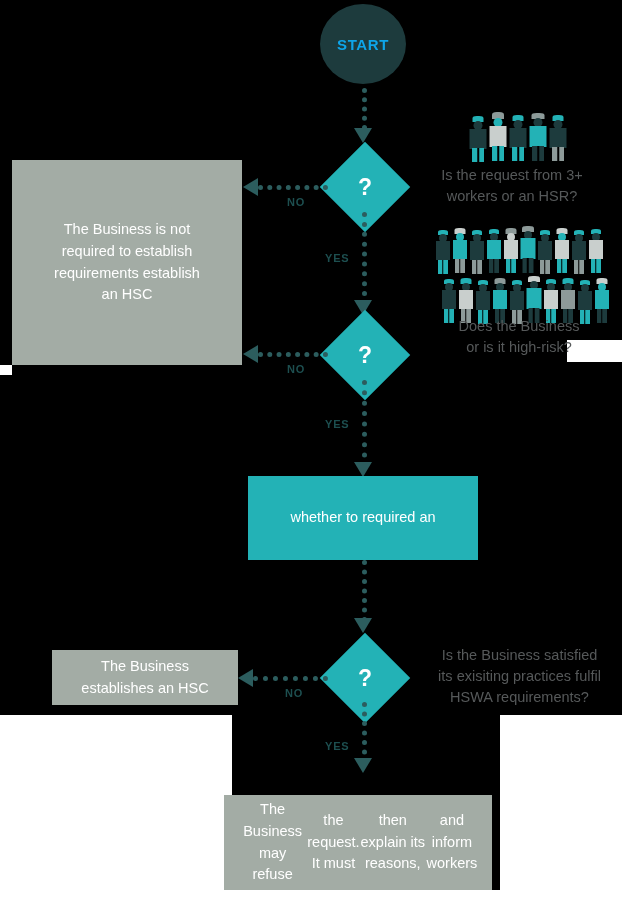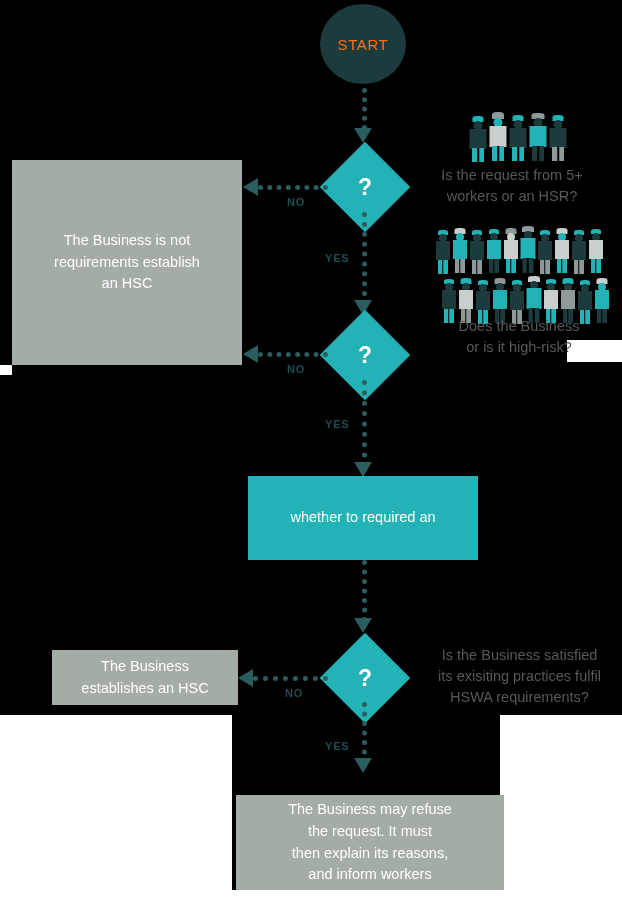--- a/index.html
+++ b/index.html
@@ -20,23 +20,23 @@
   
   .start-node {
     position: absolute;
     left: 320px; top: 4px;
     width: 86px; height: 80px;
     border-radius: 50%;
     background: #1d3b3d;
     display: flex; align-items: center; justify-content: center;
   }
   .start-node .lbl {
-    color: #f97316;
+    color: #0ea5e9;
     font-size: 15px;
-    font-weight: normal;
+    font-weight: bold;
     letter-spacing: 0.6px;
   }
 
   
   .diamond {
     position: absolute;
     width: 64px; height: 64px;
     background: #23b2b6;
     transform: rotate(45deg);
   }
@@ -159,20 +159,21 @@
     <div class="diamond" style="left:13px; top:13px;"></div>
     <div class="qm">?</div>
   </div>
 
   <div class="hline" style="left:258px; top:185px; width:70px;"></div>
   <div class="arrow-left" style="left:243px; top:178px;"></div>
   <div class="edge-label" style="left:287px; top:196px;">NO</div>
 
   <div class="box grey" style="left:12px; top:160px; width:230px; height:205px; flex-direction:column;">
     <span>The Business is not</span>
+    <span>required to establish</span>
     <span>requirements establish</span>
     <span>an HSC</span>
   </div>
 
   <div class="people" style="left:468px; top:112px;">
     <div class="row">
       <div class="person" style="width:18px; height:46px;">
         <div class="hat" style="width:11px; height:6px; background:#23b2b6;"></div>
         <div class="head" style="width:9px; height:9px; top:5px; background:#1d3b3d;"></div>
         <div class="body" style="width:17px; height:20px; top:13px; background:#1d3b3d;"></div>
@@ -199,21 +200,21 @@
       <div class="person" style="width:18px; height:47px;">
         <div class="hat" style="width:11px; height:6px; background:#23b2b6;"></div>
         <div class="head" style="width:9px; height:9px; top:5px; background:#1d3b3d;"></div>
         <div class="body" style="width:17px; height:20px; top:13px; background:#1d3b3d;"></div>
         <div class="legs" style="width:12px; height:14px; top:32px; background:#8d9a99;"></div>
       </div>
     </div>
   </div>
 
   <div class="caption" style="left:412px; top:165px; width:200px;">
-    <div>Is the request from 5+</div>
+    <div>Is the request from 3+</div>
     <div>workers or an HSR?</div>
   </div>
 
   <div class="vline" style="left:362px; top:212px; height:94px;"></div>
   <div class="arrow-down" style="left:354px; top:300px;"></div>
   <div class="edge-label" style="left:325px; top:252px;">YES</div>
 
   <div class="diamond-wrap" style="left:320px; top:310px;">
     <div class="diamond" style="left:13px; top:13px;"></div>
     <div class="qm">?</div>
@@ -383,20 +384,20 @@
   <div class="caption" style="left:412px; top:645px; width:215px; text-align:center;">
     <div>Is the Business satisfied</div>
     <div>its exisiting practices fulfil</div>
     <div>HSWA requirements?</div>
   </div>
 
   <div class="vline" style="left:362px; top:702px; height:62px;"></div>
   <div class="arrow-down" style="left:354px; top:758px;"></div>
   <div class="edge-label" style="left:325px; top:740px;">YES</div>
 
-  <div class="box grey" style="left:236px; top:795px; width:268px; height:95px; flex-direction:column;">
+  <div class="box grey" style="left:224px; top:795px; width:268px; height:95px; flex-direction:row;">
     <span>The Business may refuse</span>
     <span>the request. It must</span>
     <span>then explain its reasons,</span>
     <span>and inform workers</span>
   </div>
 
 </div>
 
 </body></html>

